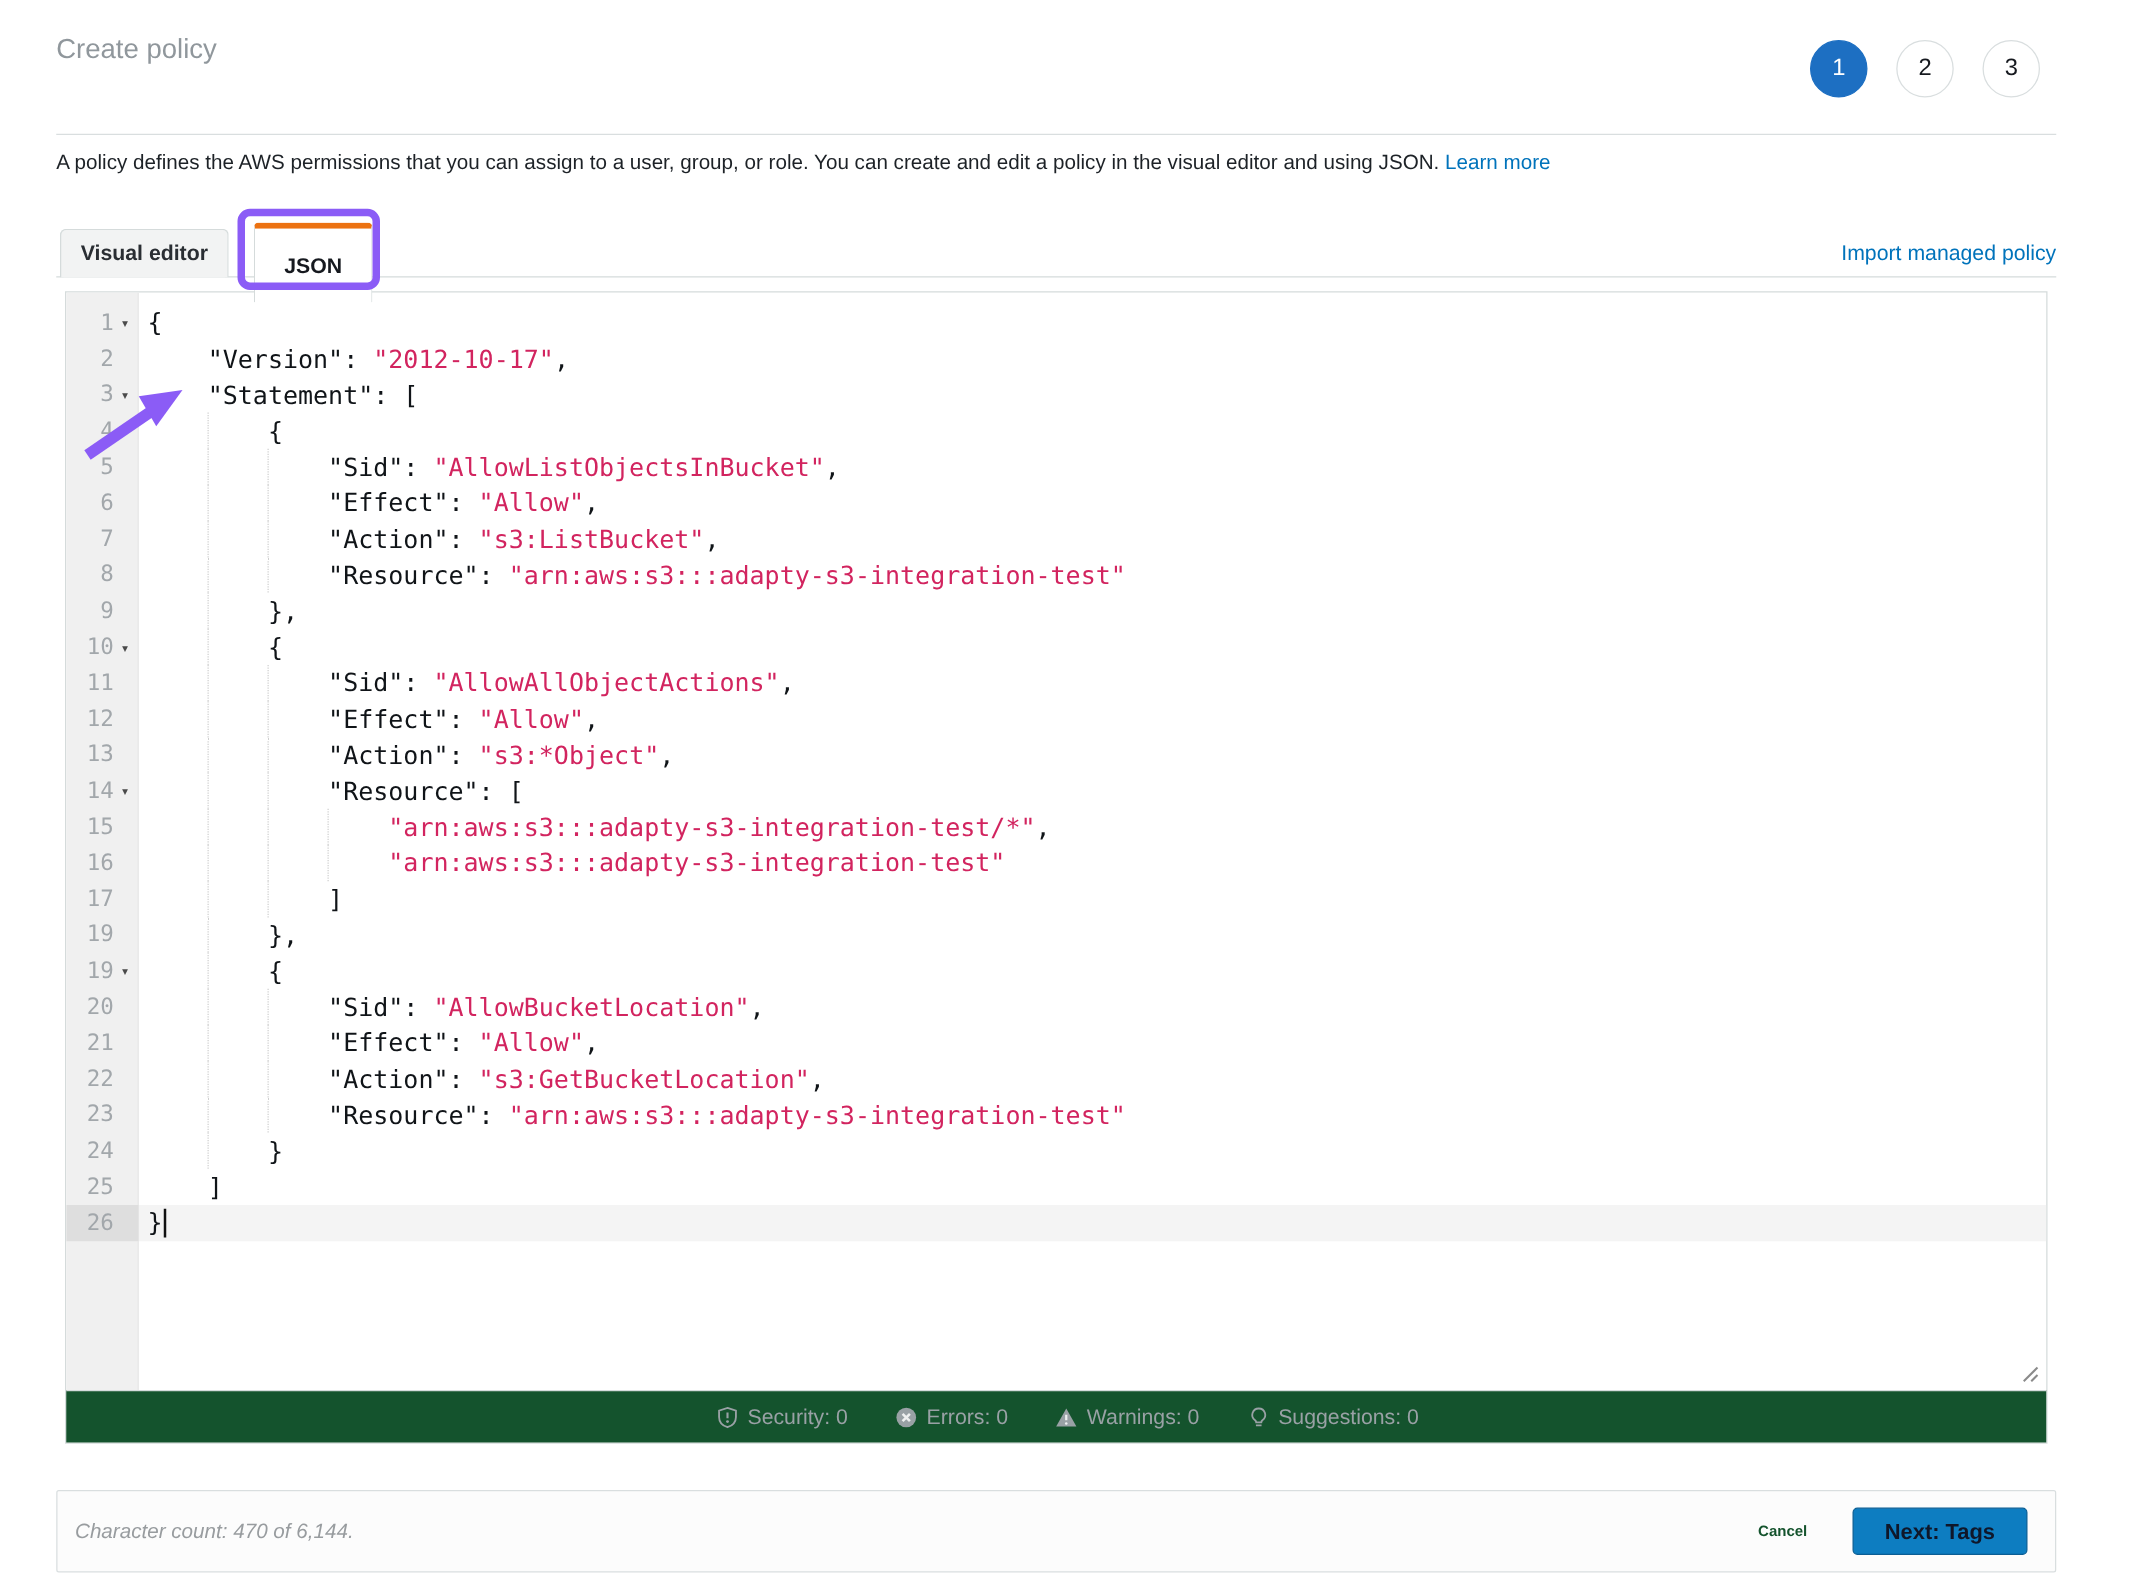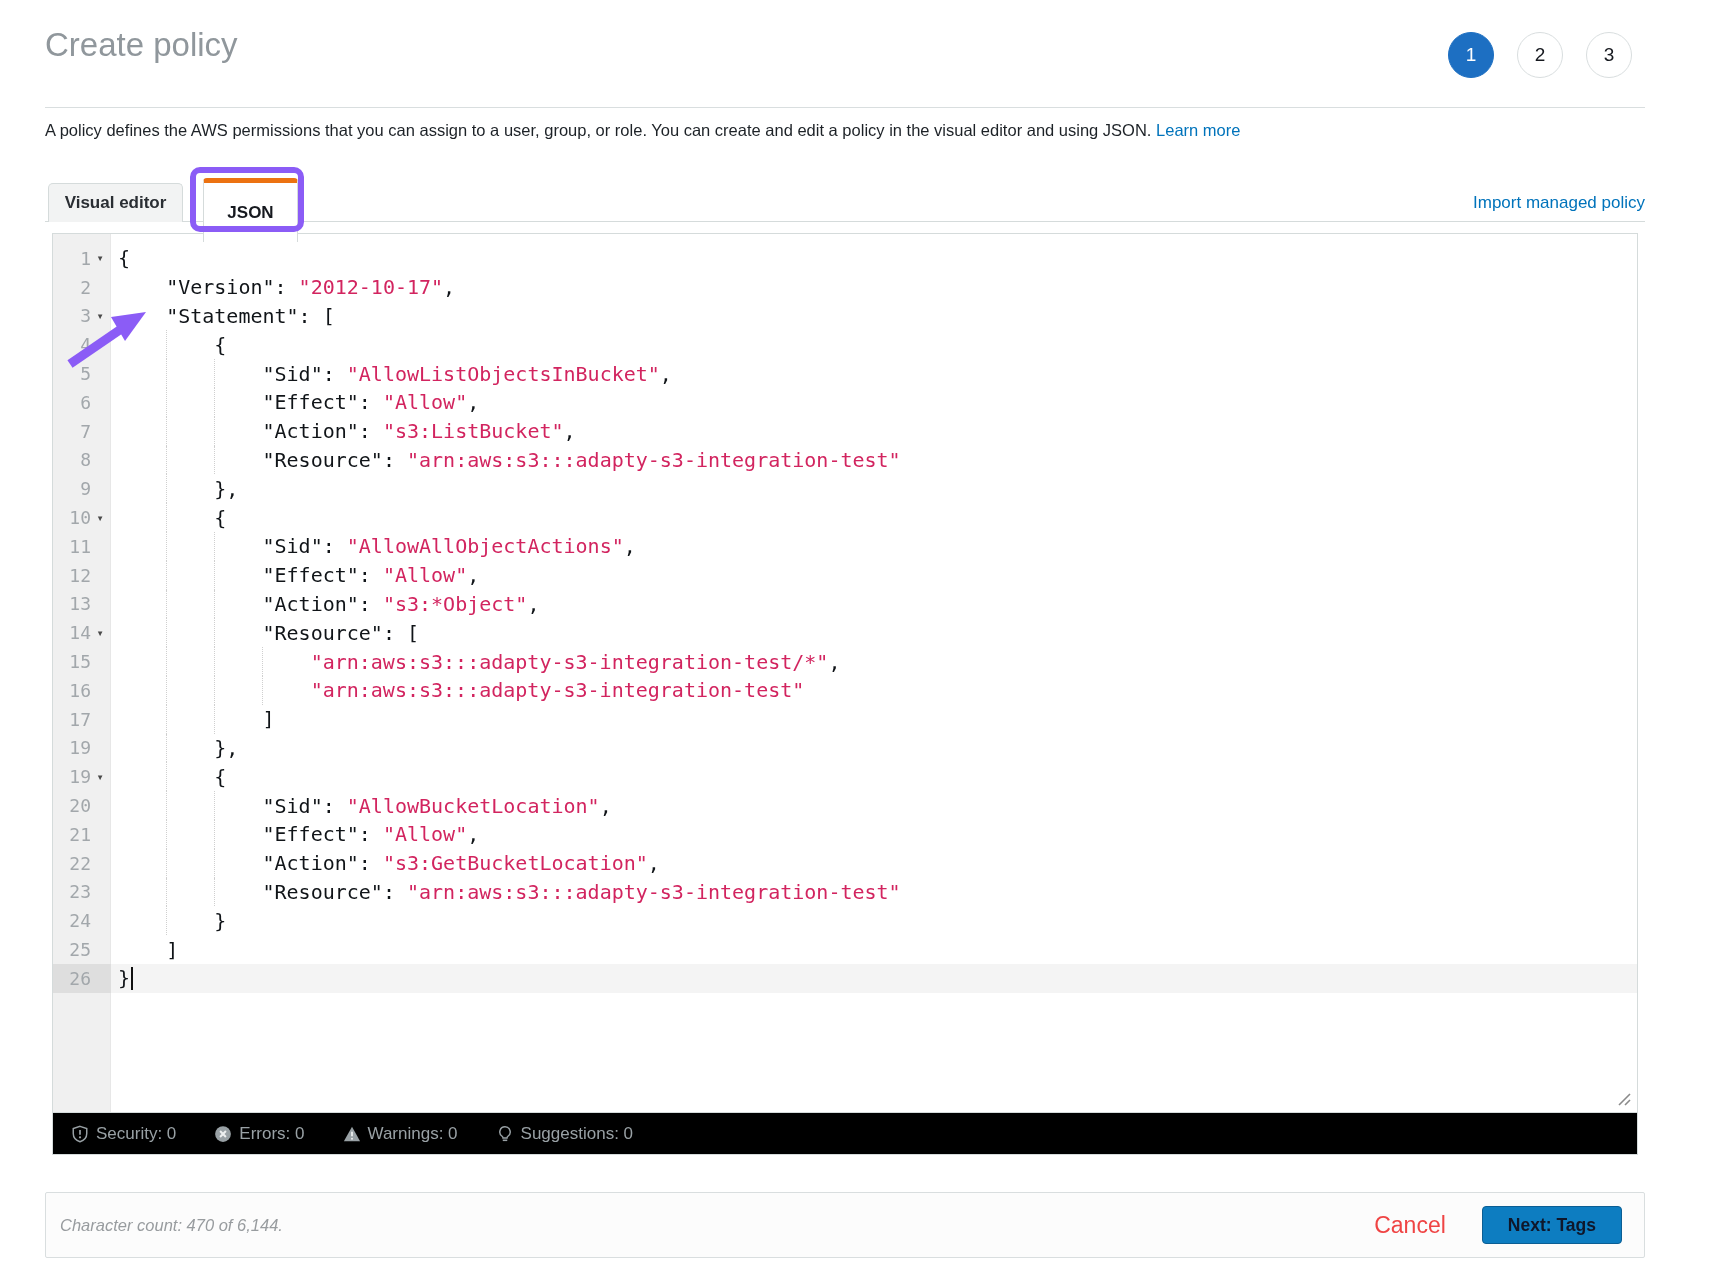--- a/index.html
+++ b/index.html
@@ -1,21 +1,21 @@
 <!DOCTYPE html>
 <html><head>
 <meta charset="utf-8">
 <style>
   * { margin:0; padding:0; box-sizing:border-box; }
   html,body { width:1712px; height:1264px; background:#ffffff; overflow:hidden;
               font-family:"Liberation Sans", sans-serif; color:#16191f; }
   .canvas { position:relative; width:1712px; height:1264px; }
 
   
-  .page-title { position:absolute; left:45px; top:26px; font-size:33px; font-weight:400; color:#90979c; }
+  .page-title { position:absolute; left:45px; top:26px; font-size:22px; font-weight:400; color:#90979c; }
   .steps { position:absolute; left:1448px; top:32px; display:flex; gap:23px; }
   .step-circle { width:46px; height:46px; border-radius:50%; background:#fff; border:1px solid #d9dedf;
                  display:flex; align-items:center; justify-content:center; font-size:19px; color:#16191f; }
   .step-circle.active { background:#1d6fc2; border-color:#1d6fc2; color:#fff; }
   .header-rule { position:absolute; left:45px; top:107px; width:1600px; height:1px; background:#d9dedf; }
 
   
   .intro { position:absolute; left:45px; top:121px; font-size:16.5px; color:#1d2227; width:1420px; }
   a.link { color:#0073bb; text-decoration:none; cursor:pointer; }
 
@@ -49,36 +49,36 @@
   .lnum { width:38px; text-align:right; color:#a2a7ab; font-size:18px; }
   .fold { width:18px; text-align:center; font-size:12px; color:#4a4a4a; line-height:1; }
   .codetxt { white-space:pre; padding-left:7px; display:flex; align-items:center; height:100%; }
   .ind { display:inline-block; width:4ch; height:100%; }
   .ind:not(:first-child) { border-left:1px dotted #cfcfcf; }
   .tp { color:#101418; }
   .ts { color:#d2245f; }
   .cursor { display:inline-block; width:2px; height:23px; background:#111; margin-left:1px; }
   .resize-handle { position:absolute; right:5px; bottom:5px; cursor:nwse-resize; }
 
-  .status-bar { position:absolute; left:0; bottom:0; width:100%; height:42px; background:#000000;
+  .status-bar { position:absolute; left:0; bottom:0; width:100%; height:42px; background:#14532d;
                 border-top:1px solid #d5dbdb; display:flex; align-items:center; gap:38px;
-                padding-left:18px; color:#99a1a5; font-size:17px; }
+                padding-left:18px; color:#99a1a5; font-size:17px;justify-content:center; }
   .status-item { display:flex; align-items:center; gap:7px; cursor:pointer; }
   .status-item svg { display:block; }
 
   
   .anno-arrow { position:absolute; left:58px; top:296px; z-index:6; pointer-events:none; }
 
   
   .footer-card { position:absolute; left:45px; top:1192px; width:1600px; height:66px;
                  background:#fcfcfc; border:1px solid #d9dedf; border-radius:2px;
                  display:flex; align-items:center; justify-content:space-between; padding:0 22px 0 14px; }
   .char-count { font-style:italic; color:#989c9f; font-size:16.5px; }
   .footer-actions { display:flex; align-items:center; gap:36px; }
-  .cancel-link { color:#ef4444; font-weight:normal; font-size:23px; cursor:pointer; }
+  .cancel-link { color:#14532d; font-weight:bold; font-size:12px; cursor:pointer; }
   .next-button { background:#0d7dc1; border:1px solid #0b5e94; border-radius:4px; height:38px;
                  padding:0 25px; color:#0f172a; font-weight:bold; font-size:17.5px; cursor:pointer;
                  font-family:"Liberation Sans", sans-serif; }
 </style>
 </head>
 <body>
 
 <div class="canvas">
 
   <h1 class="page-title">Create policy</h1>

